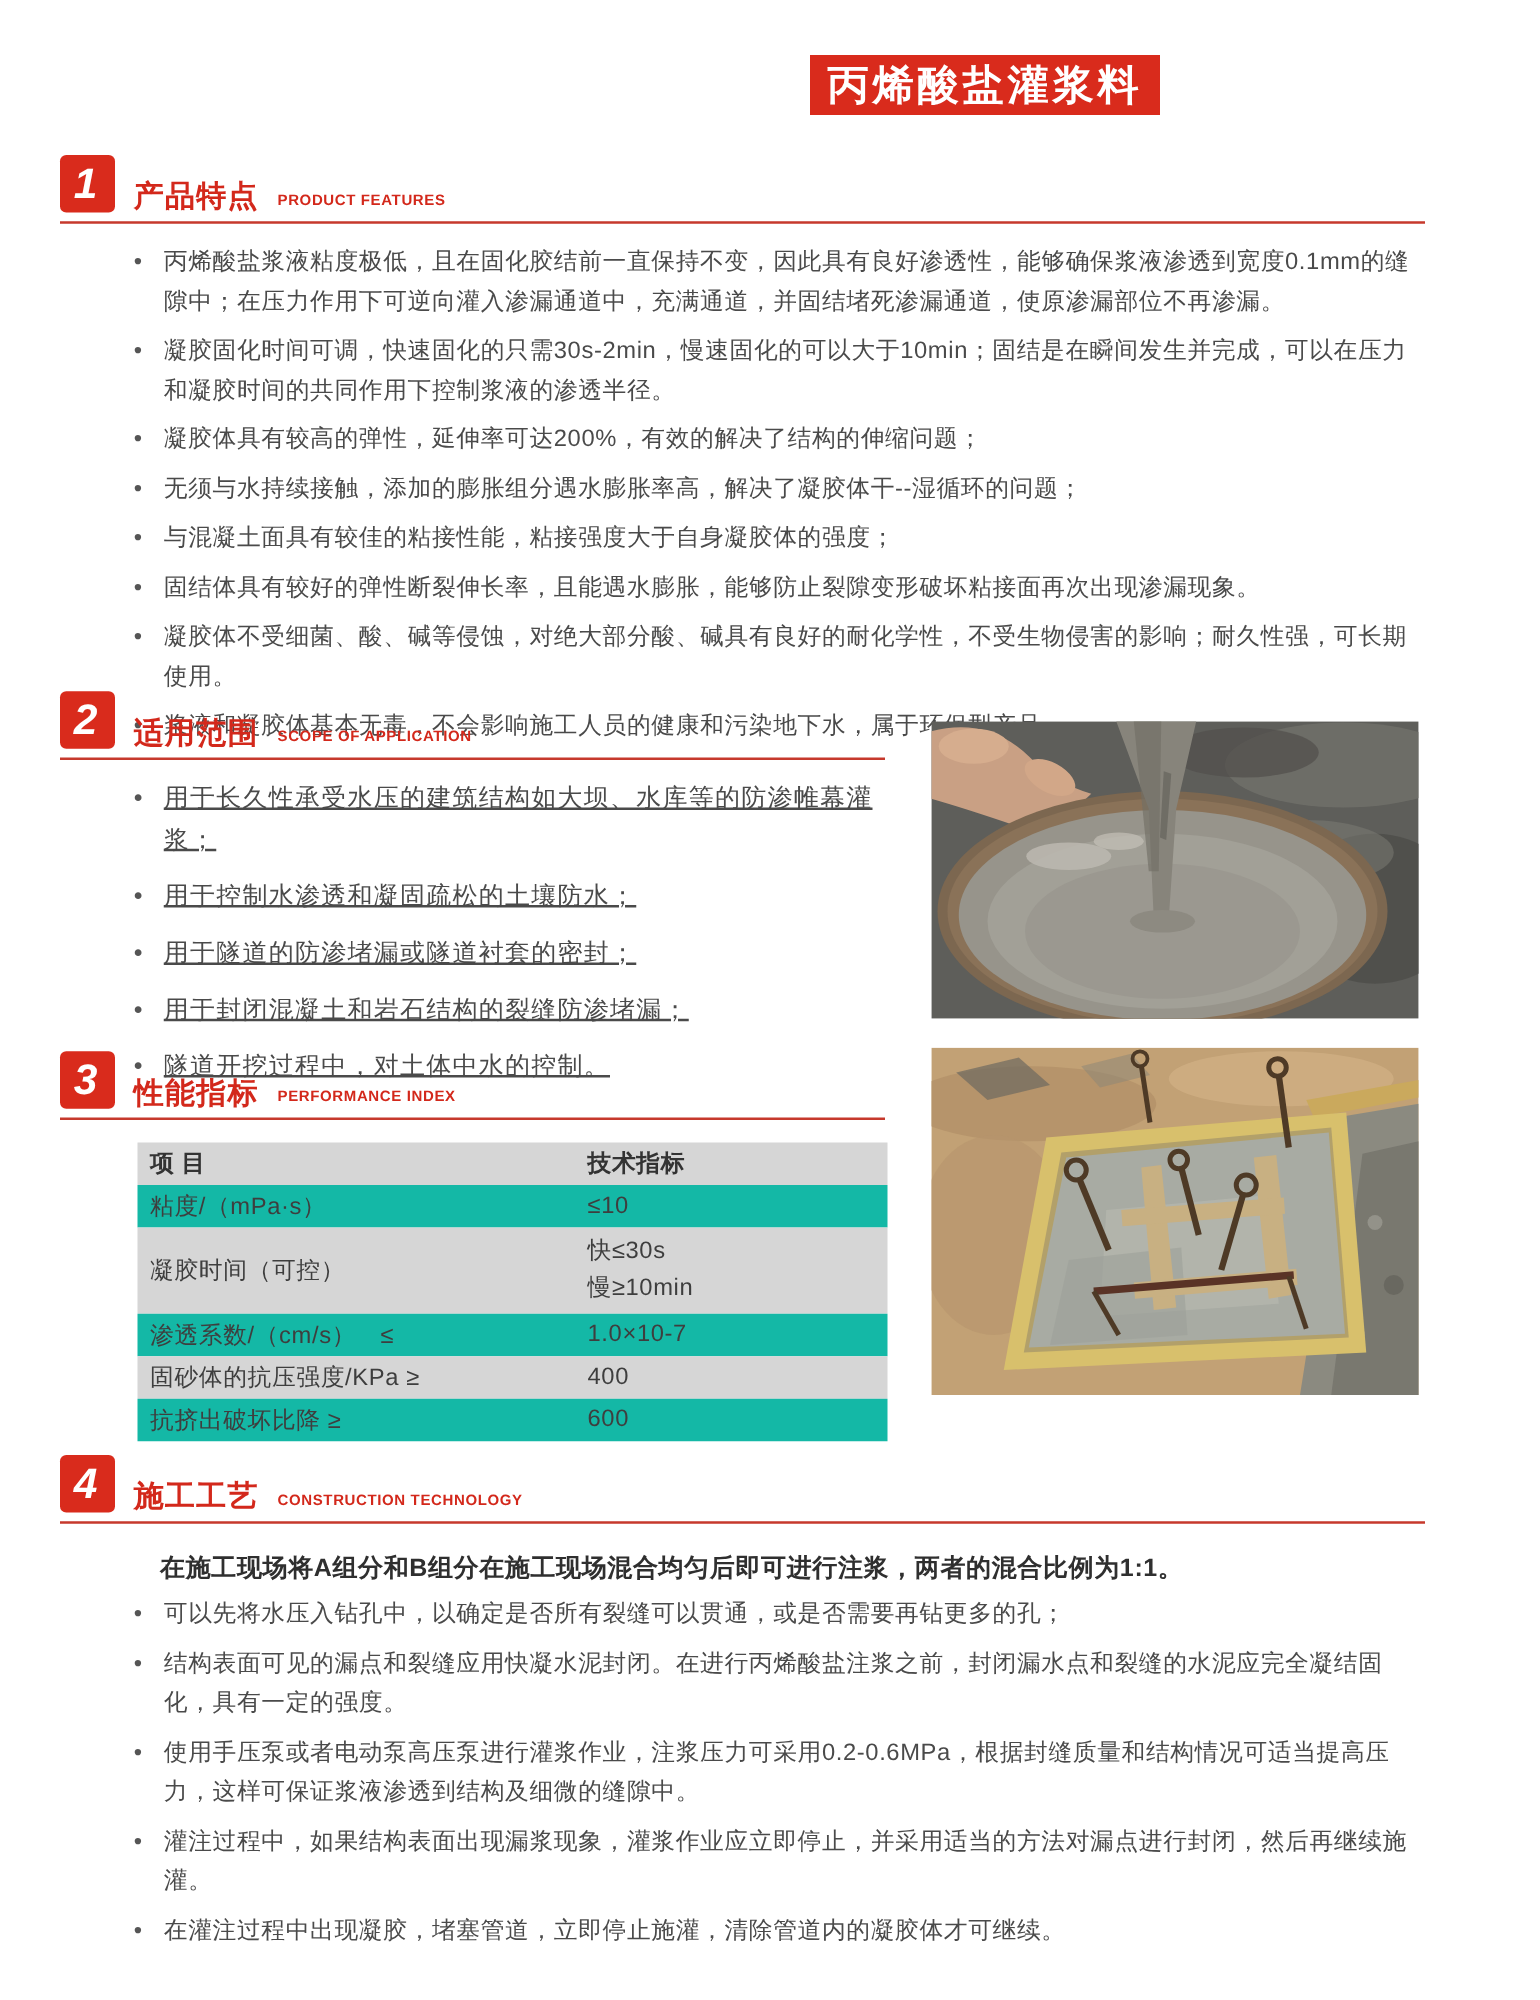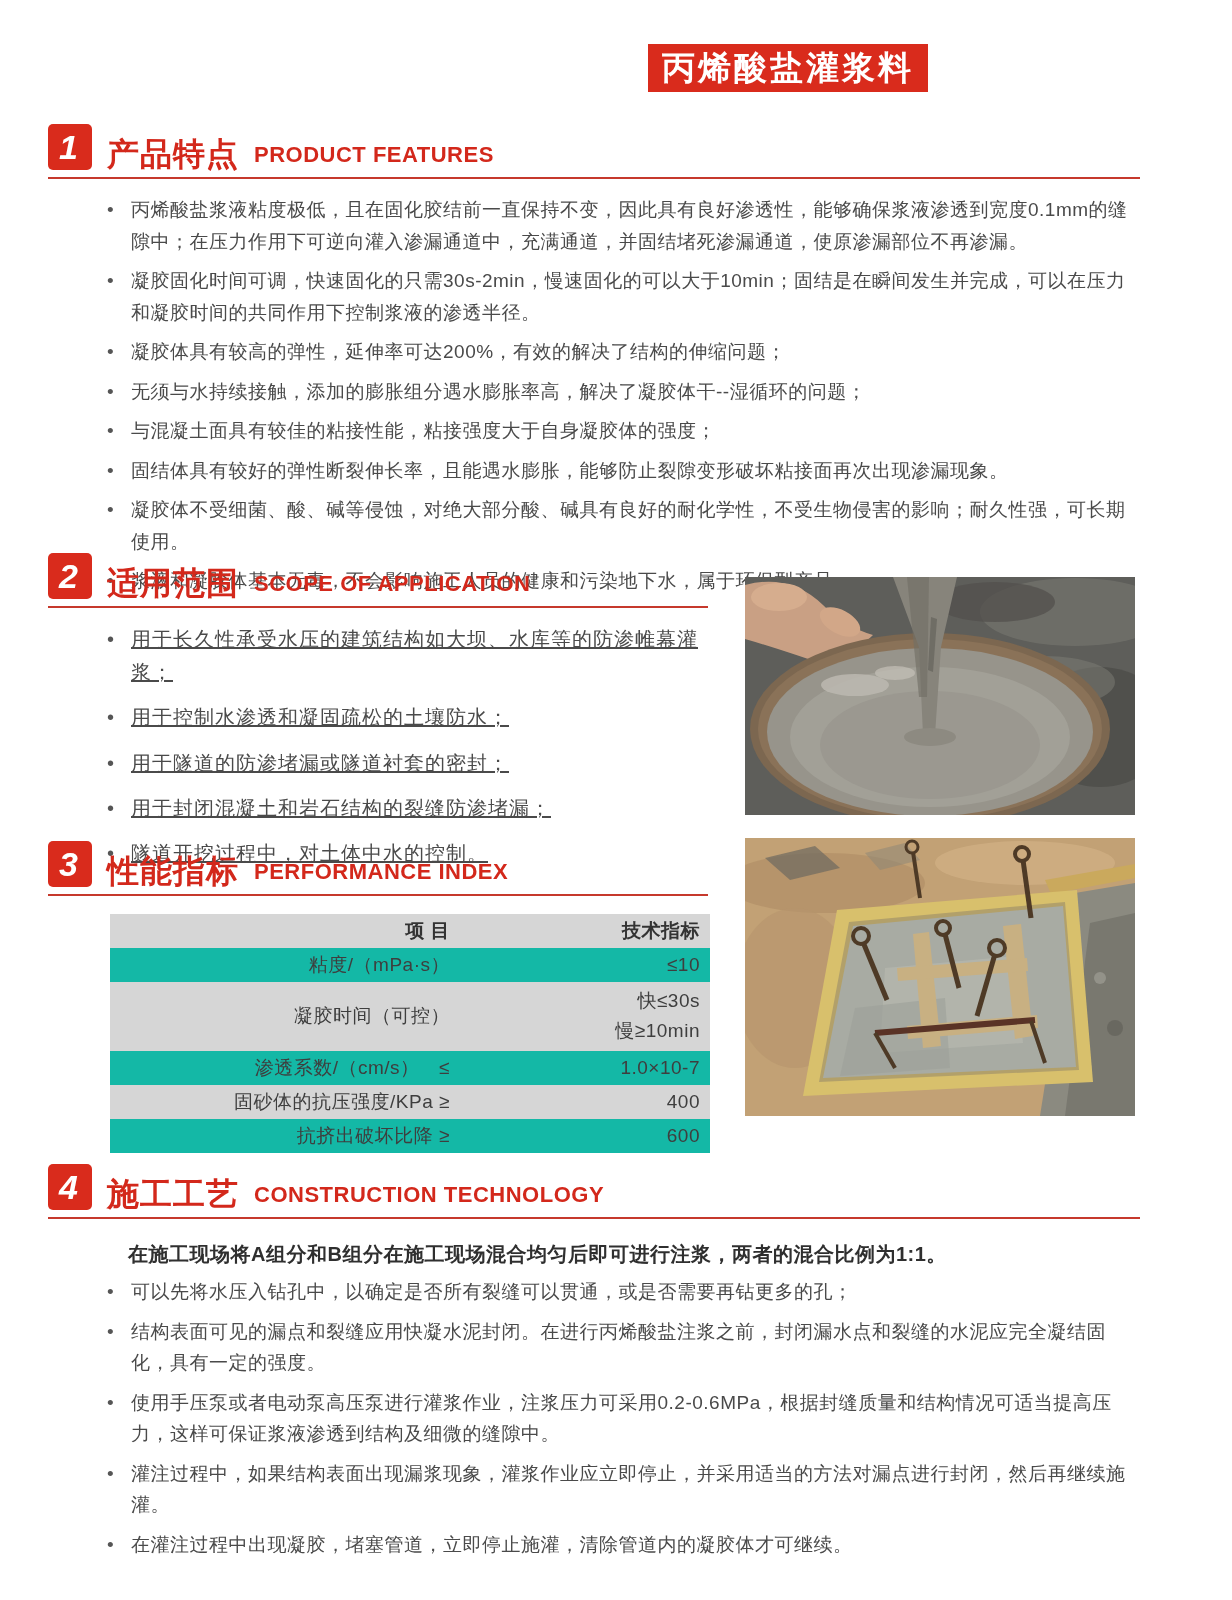--- a/index.html
+++ b/index.html
@@ -21,38 +21,38 @@
     display:flex; align-items:flex-end; gap:15px;
     border-bottom:2px solid #c6392c; padding-bottom:7px;
   }
   .sec-num {
     width:44px; height:46px; flex:0 0 44px;
     background:#d92b1c; color:#ffffff; border-radius:5px;
     font-size:34px; font-weight:bold; font-style:italic;
     display:flex; align-items:center; justify-content:center;
     padding-right:3px; box-sizing:border-box;
   }
-  .sec-title { font-size:32px; font-weight:bold; color:#d3281b; line-height:1; letter-spacing:1px; }
-  .sec-sub   { font-size:22px; font-weight:bold; color:#d3281b; line-height:1; padding-bottom:4px; letter-spacing:0.5px; }
+  .sec-title { font-size:24px; font-weight:bold; color:#d3281b; line-height:1; letter-spacing:1px; }
+  .sec-sub   { font-size:12px; font-weight:bold; color:#d3281b; line-height:1; padding-bottom:4px; letter-spacing:0.5px; }
   
   .bullets { list-style:none; margin:15px 0 0 56px; padding:0; }
   .bullets li {
     position:relative; padding-left:27px;
     font-size:19px; line-height:1.66; color:#4a4a4a;
     margin-bottom:9px; letter-spacing:0.5px;
   }
   .bullets li::before { content:"•"; position:absolute; left:3px; top:0; color:#555; }
   .bullets-wide li { margin-bottom:8px; }
   .bullets-scope li { font-size:20px; margin-bottom:12px; letter-spacing:1px;text-decoration:underline; }
   
   .spec-table {
     margin:18px 0 0 62px; width:600px; border-collapse:collapse;
     font-size:19px; color:#3e3e3e; letter-spacing:0.5px;
   }
-  .spec-table th, .spec-table td { text-align:right; padding:4px 10px; vertical-align:middle; }
+  .spec-table th, .spec-table td { text-align:left; padding:4px 10px; vertical-align:middle; }
   .spec-table th { font-weight:bold; color:#333; }
   .spec-table col.c1 { width:350px; }
   .spec-table col.c2 { width:250px; }
   .row-gray  { background:#d6d6d6; }
   .row-white { background:#14b8a6; }
   .gel-line { line-height:1.6; }
   
   .intro-line {
     margin:22px 0 4px 80px; font-size:20px; font-weight:bold;
     color:#2f2f2f; letter-spacing:0.5px;

